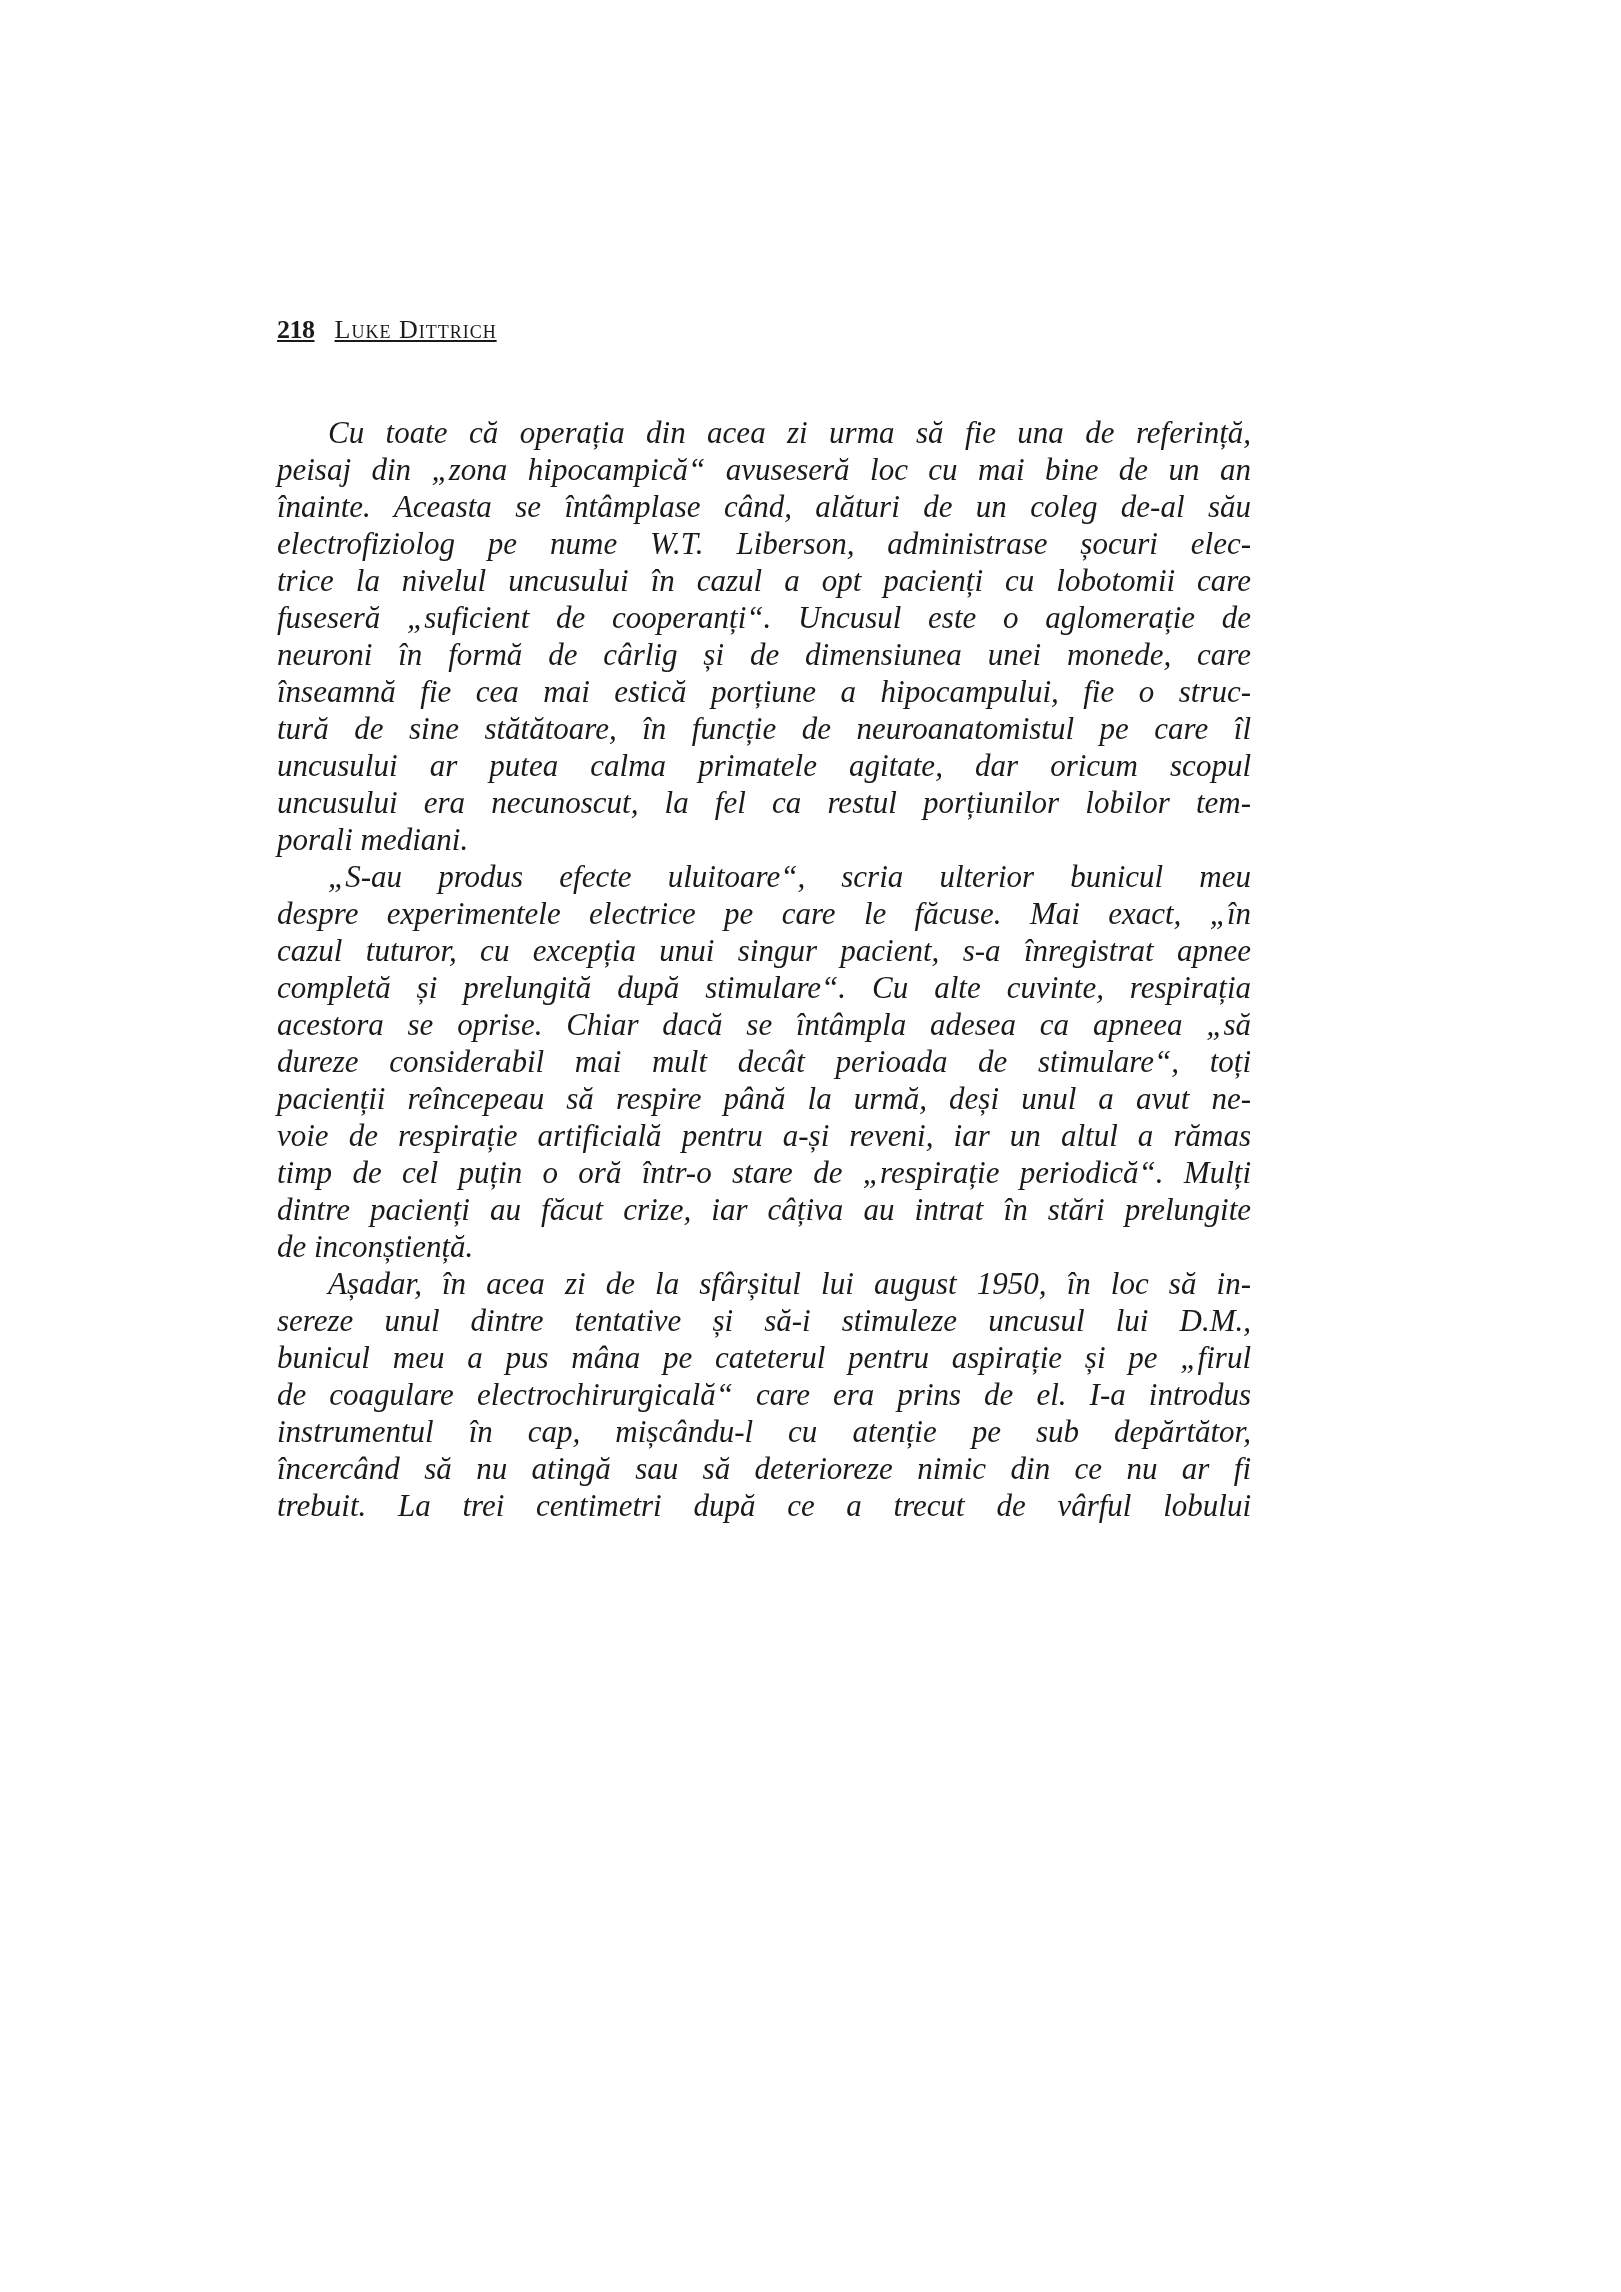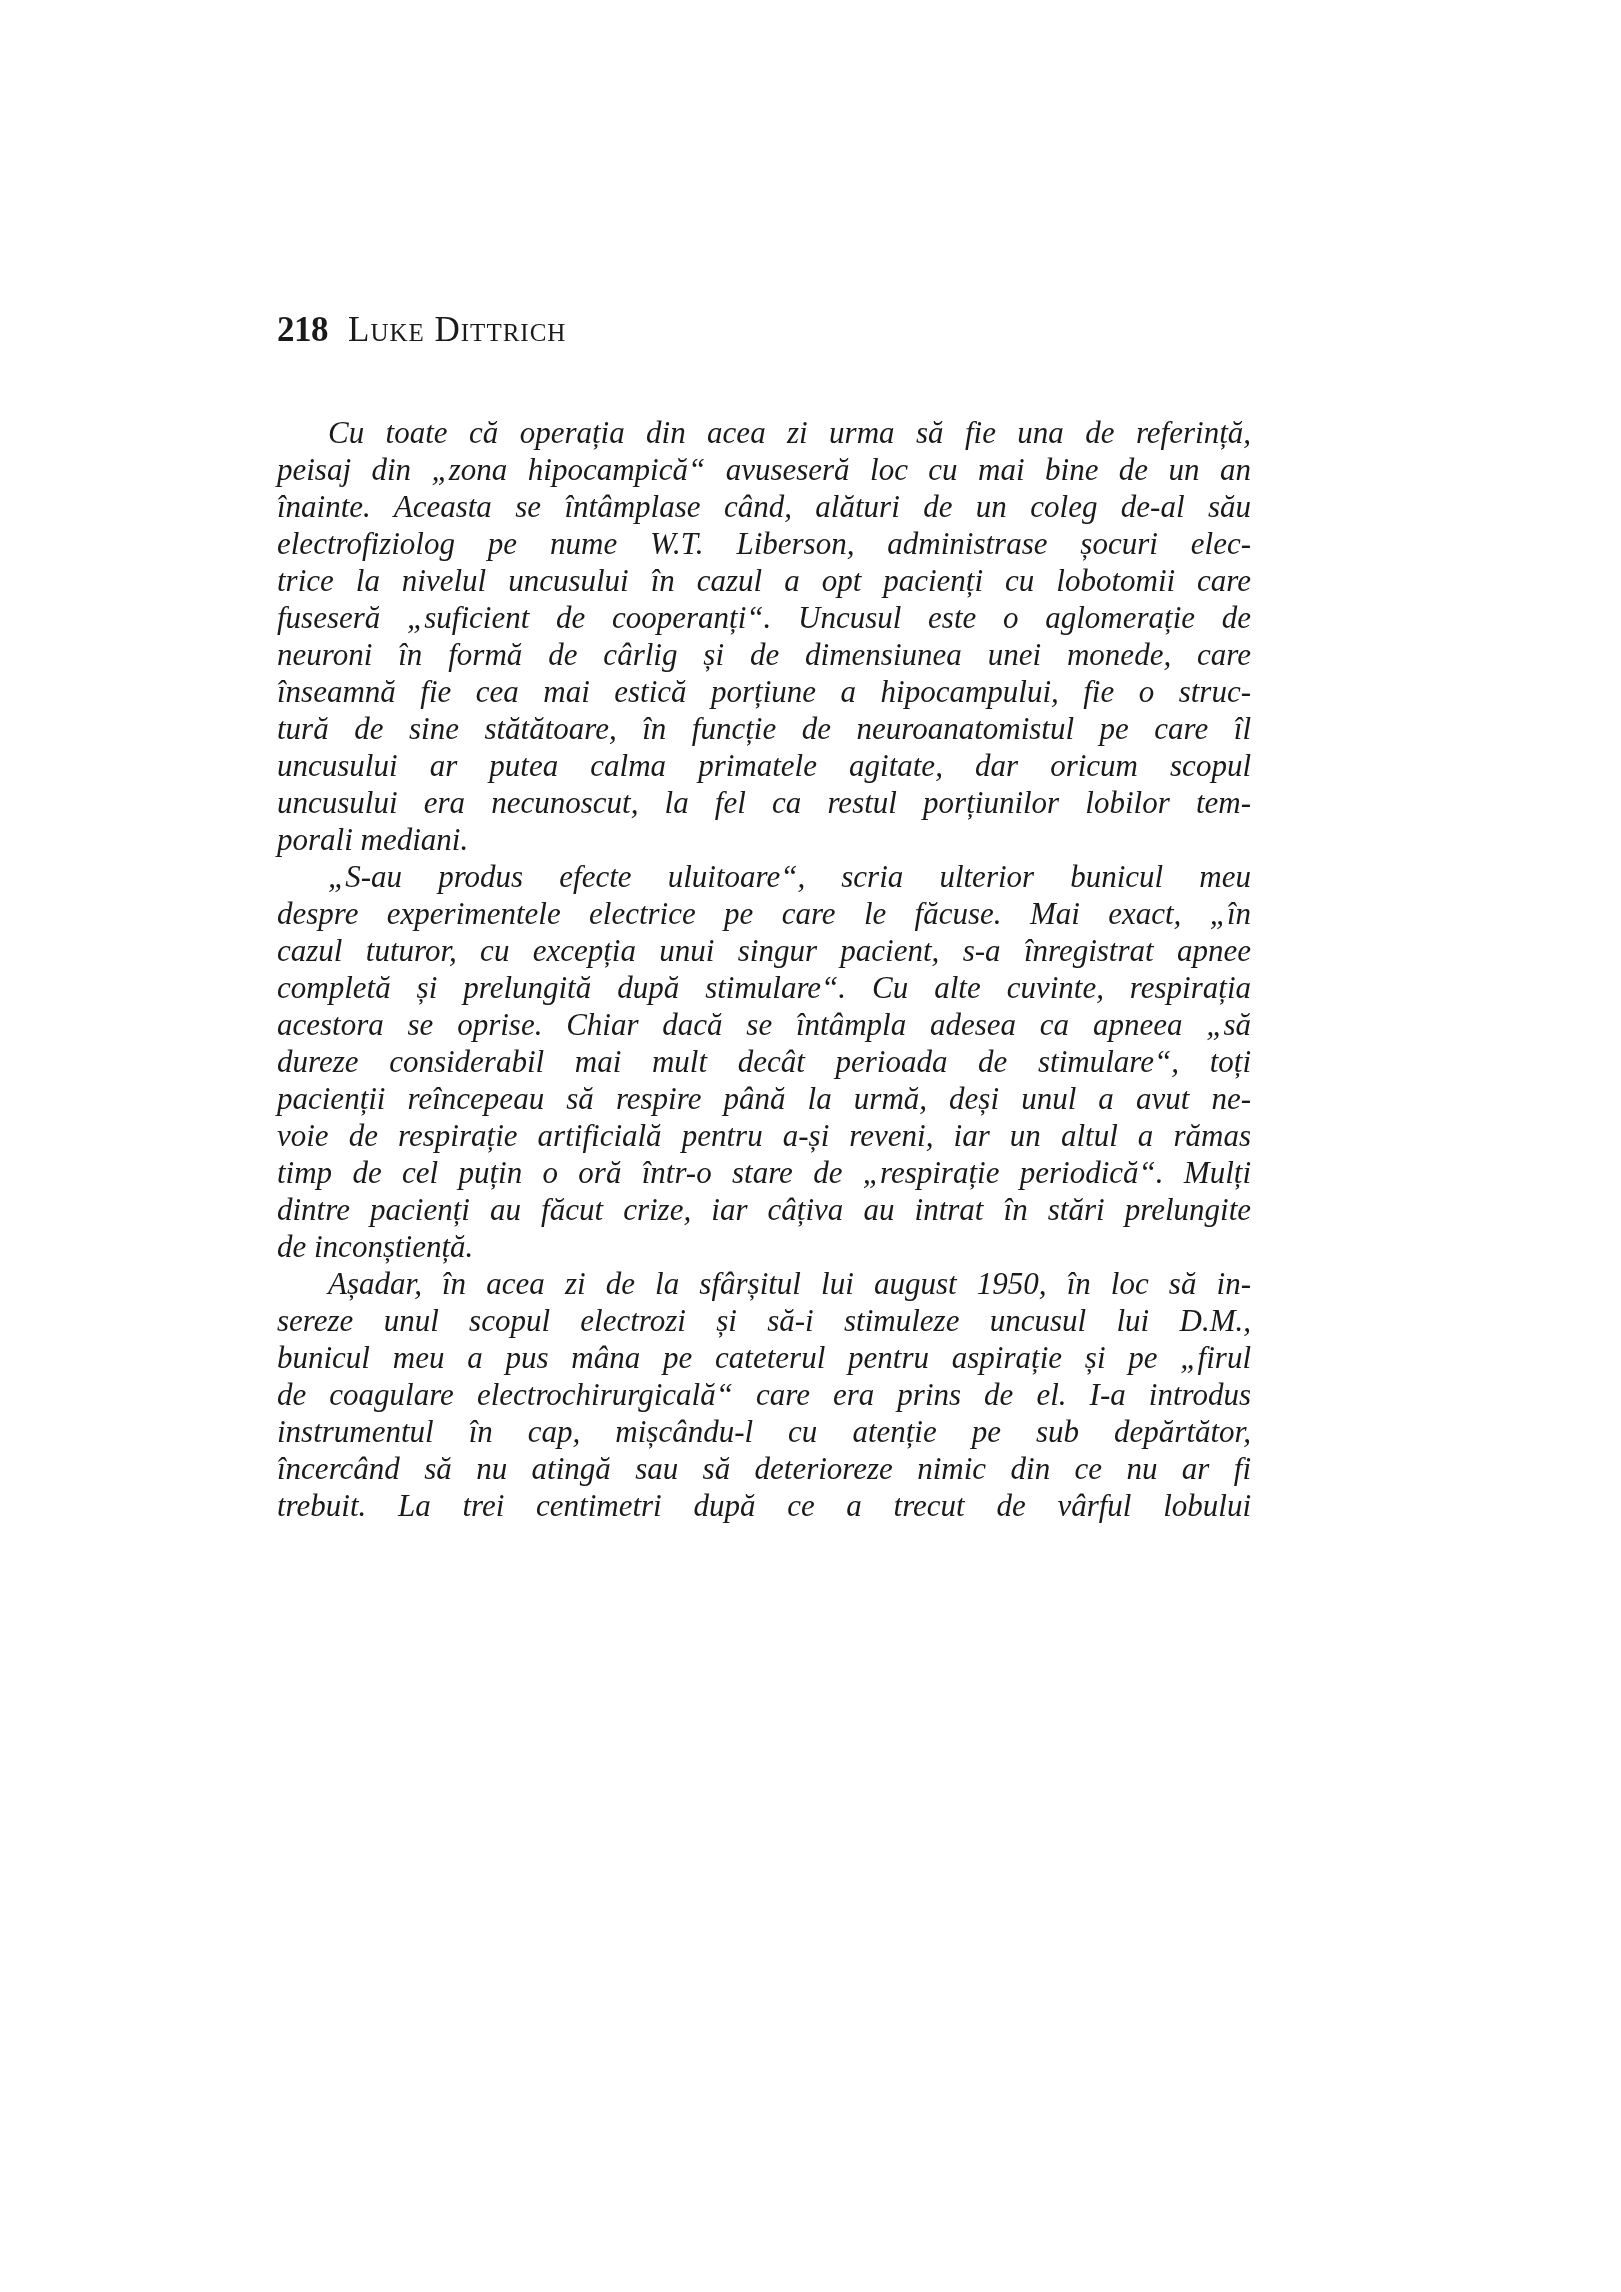--- a/index.html
+++ b/index.html
@@ -15,22 +15,23 @@
       font-family: "Liberation Serif", "DejaVu Serif", serif;
       color: #1a1a1a;
     }
     .running-head {
       position: absolute;
       left: 277px;
       top: 310px;
       height: 39px;
       display: flex;
       align-items: center;
-      font-size: 35px;
+      font-size: 26px;
       line-height: 39px;
+      text-decoration: underline;
     }
     .page-number {
       font-weight: bold;
       letter-spacing: -0.5px;
     }
     .author {
       margin-left: 20px;
       font-variant: small-caps;
       letter-spacing: 1px;
     }
@@ -91,21 +92,21 @@
       <span class="line">acestora se oprise. Chiar dacă se întâmpla adesea ca apneea „să</span>
       <span class="line">dureze considerabil mai mult decât perioada de stimulare“, toți</span>
       <span class="line">pacienții reîncepeau să respire până la urmă, deși unul a avut ne-</span>
       <span class="line">voie de respirație artificială pentru a-și reveni, iar un altul a rămas</span>
       <span class="line">timp de cel puțin o oră într-o stare de „respirație periodică“. Mulți</span>
       <span class="line">dintre pacienți au făcut crize, iar câțiva au intrat în stări prelungite</span>
       <span class="line last">de inconștiență.</span>
     </div>
   <div id="p3">
       <span class="line indent">Așadar, în acea zi de la sfârșitul lui august 1950, în loc să in-</span>
-      <span class="line">sereze unul scopul electrozi și să-i stimuleze uncusul lui D.M.,</span>
+      <span class="line">sereze unul dintre tentative și să-i stimuleze uncusul lui D.M.,</span>
       <span class="line">bunicul meu a pus mâna pe cateterul pentru aspirație și pe „firul</span>
       <span class="line">de coagulare electrochirurgicală“ care era prins de el. I-a introdus</span>
       <span class="line">instrumentul în cap, mișcându-l cu atenție pe sub depărtător,</span>
       <span class="line">încercând să nu atingă sau să deterioreze nimic din ce nu ar fi</span>
       <span class="line">trebuit. La trei centimetri după ce a trecut de vârful lobului</span>
     </div>
 </main>
 
 
 </body></html>

